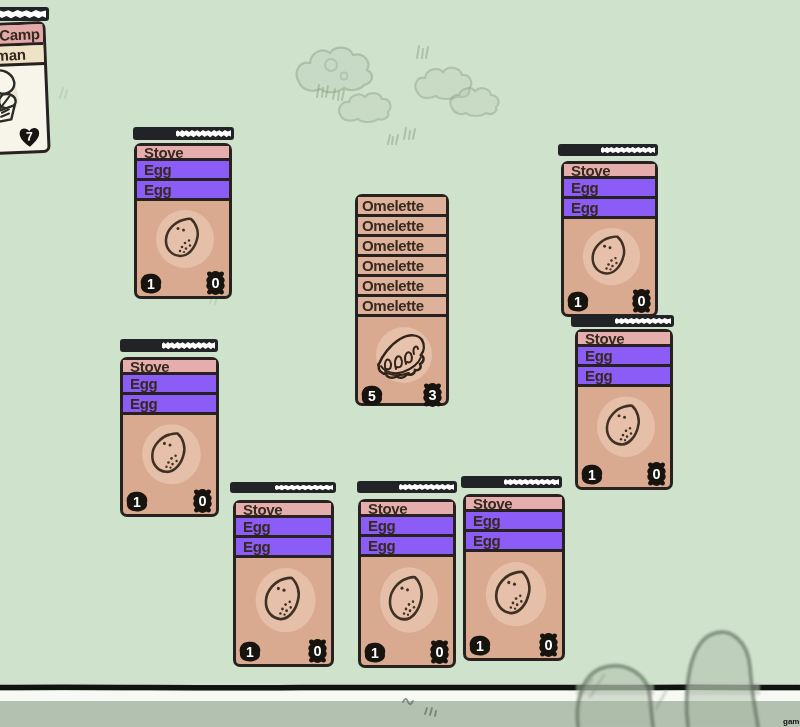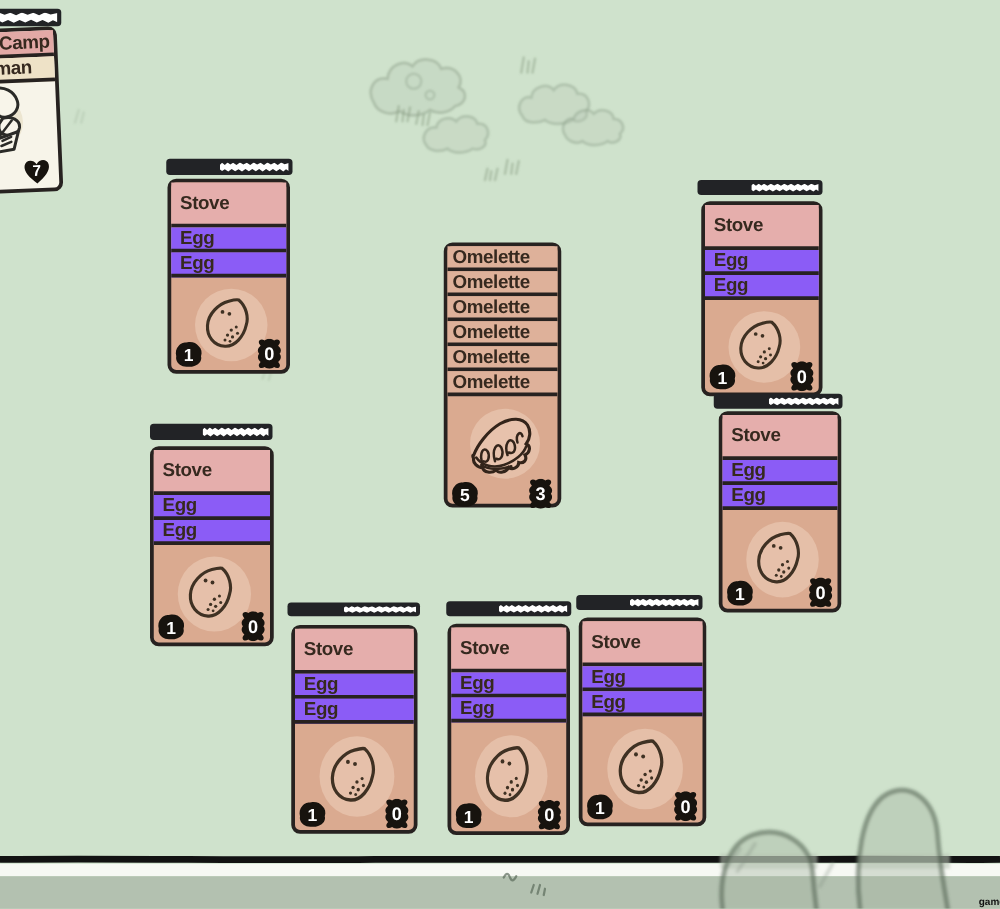--- a/index.html
+++ b/index.html
@@ -4,21 +4,21 @@
 <style>
   html,body{margin:0;padding:0;}
   body{width:800px;height:727px;overflow:hidden;position:relative;
        background:#cfe2cc;font-family:"Liberation Sans",sans-serif;}
   .bar{position:absolute;background:#222326;border-radius:3px;}
   .fill{position:absolute;top:2.5px;bottom:2.5px;right:3px;background:#ffffff;
         clip-path:polygon(0% 28%,3% 8%,7% 30%,11% 6%,15% 26%,19% 8%,24% 30%,29% 6%,34% 26%,39% 8%,44% 30%,49% 6%,54% 26%,59% 8%,64% 30%,69% 6%,74% 26%,79% 8%,84% 30%,89% 6%,94% 24%,100% 10%,100% 92%,96% 74%,92% 96%,87% 72%,82% 94%,77% 70%,72% 94%,67% 72%,62% 96%,57% 72%,52% 94%,47% 70%,42% 94%,37% 72%,32% 96%,27% 74%,22% 94%,17% 72%,12% 96%,7% 74%,3% 92%,0% 76%);}
   .card{position:absolute;background:#daaa90;border:3px solid #272220;border-radius:7px;box-sizing:border-box;}
   .row{box-sizing:border-box;border-bottom:3px solid #272220;display:flex;align-items:center;
        padding-left:7px;white-space:nowrap;font-weight:bold;font-size:15px;letter-spacing:-0.3px;color:#36291f;}
-  .stove{background:#e5aeac;height:36px;}
+  .stove{background:#e5aeac;height:15px;}
   .eggrow{background:#8b5cf6;height:20px;}
   .omrow{background:#deb19a;height:20px;padding-left:4px;}
 </style>
 </head>
 <body>
 
 <svg width="800" height="727" style="position:absolute;left:0;top:0" viewBox="0 0 800 727">
   <defs>
       <filter id="pencil" x="-20%" y="-20%" width="140%" height="140%">
         <feGaussianBlur stdDeviation="0.7"></feGaussianBlur>

